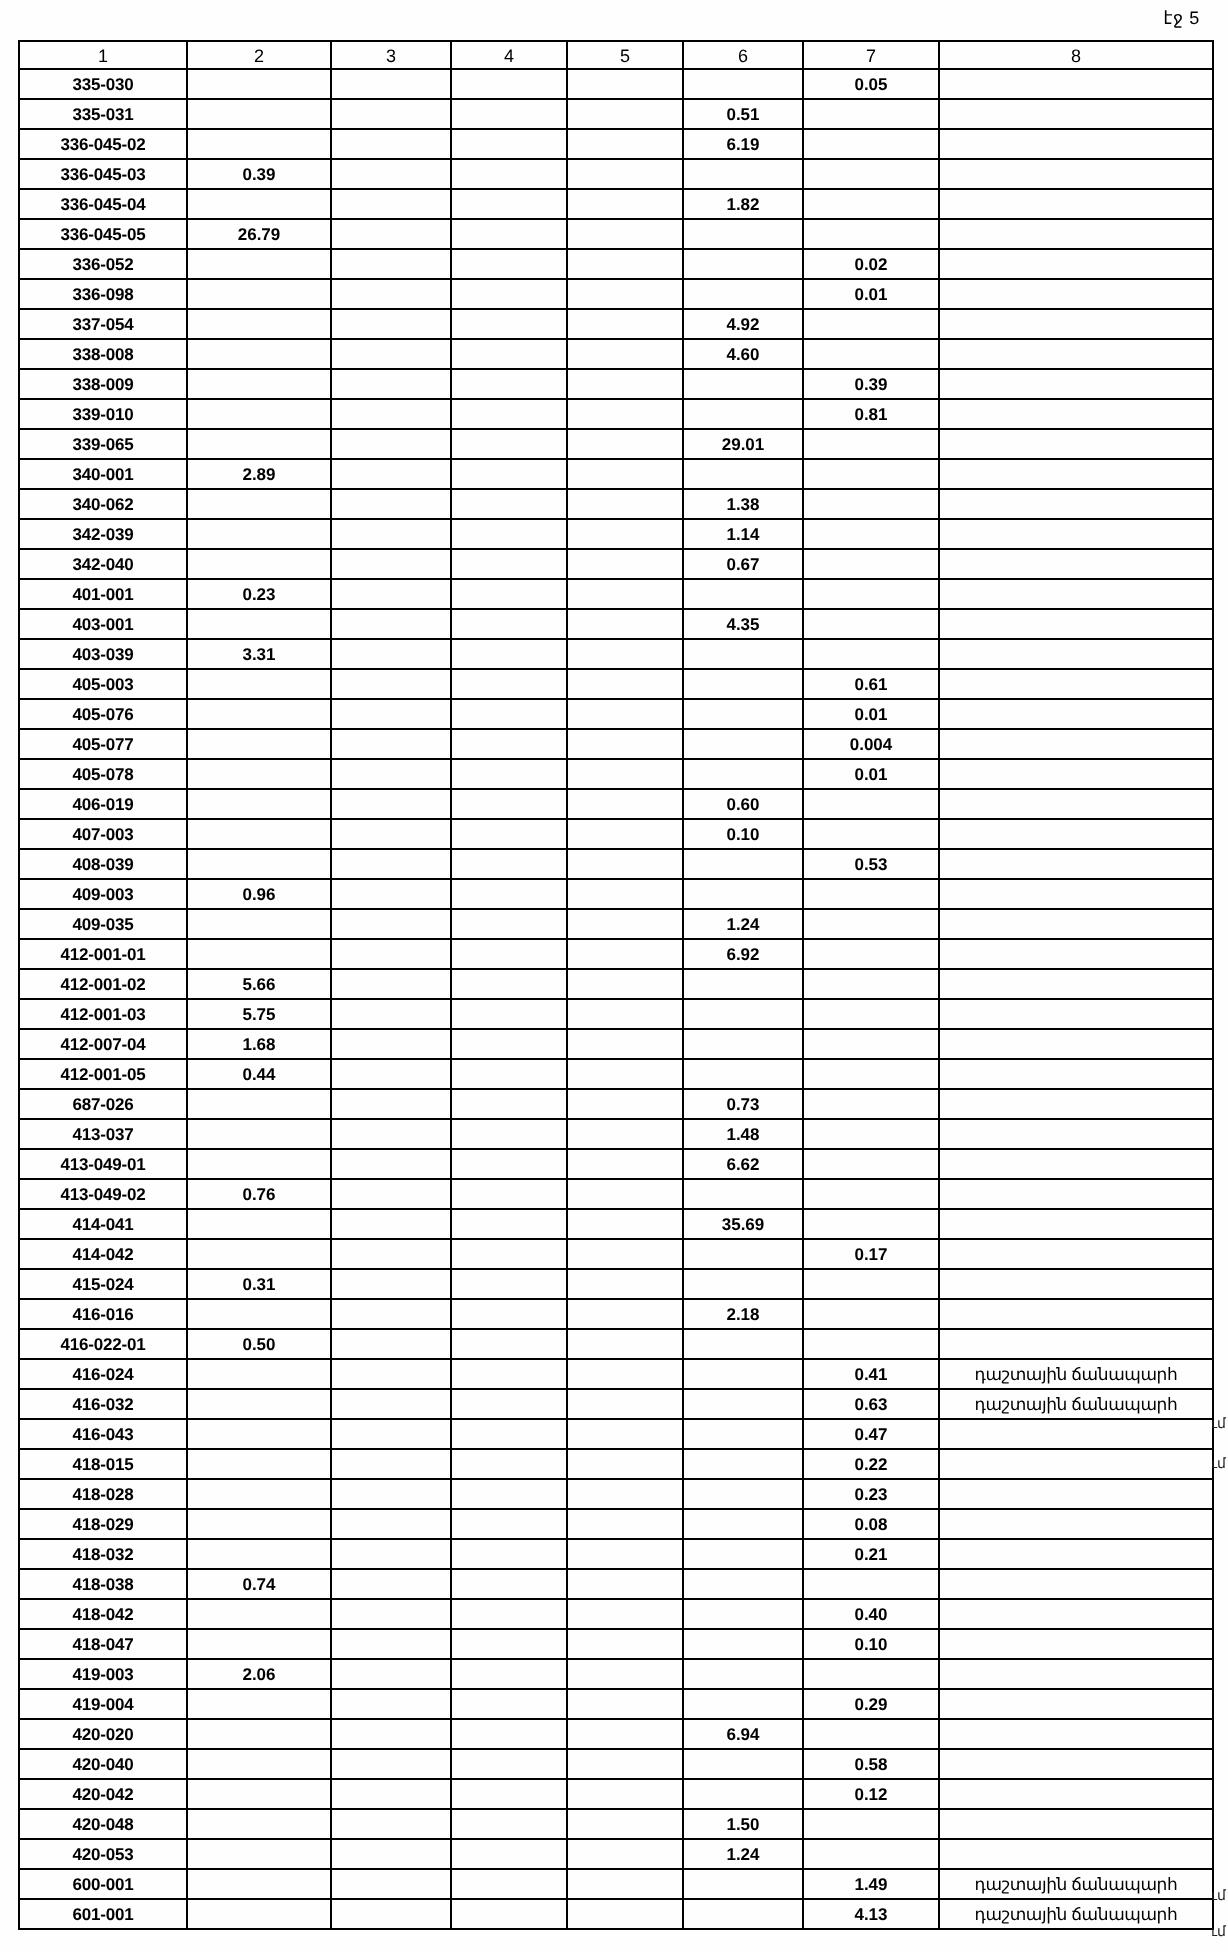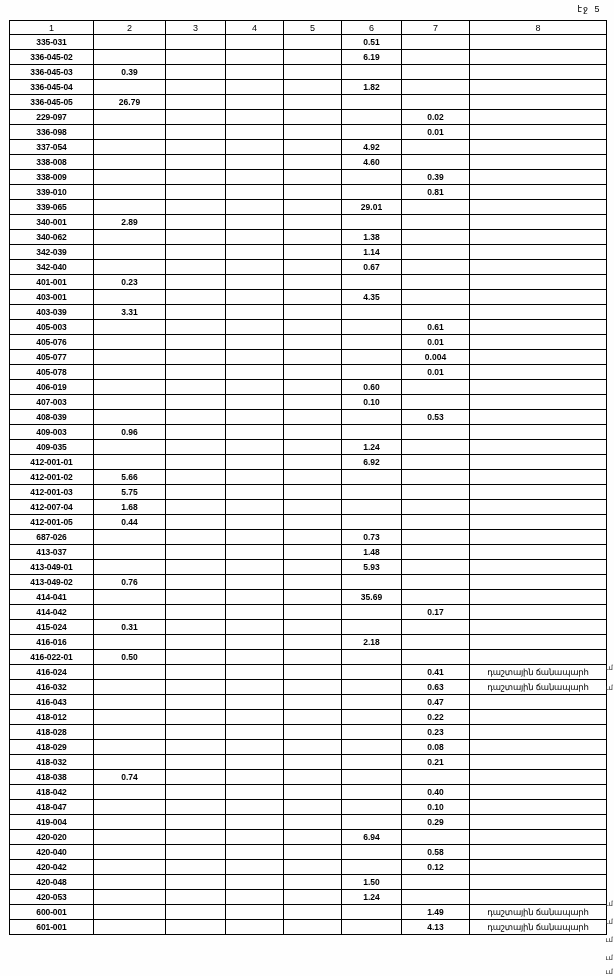--- a/index.html
+++ b/index.html
@@ -19,21 +19,21 @@
     position: relative;
     width: 614px;
     height: 976px;
     background: #fefefe;
   }
   .page-header {
     position: absolute;
     top: 4px;
     right: 14px;
     font-size: 9px;
-    font-family: Liberation Mono, monospace;
+    font-family: Liberation Sans, sans-serif;
     letter-spacing: 0.3px;
   }
   .table-wrap {
     position: absolute;
     top: 20px;
     left: 9px;
     width: 597px;
   }
   table.main {
     border-collapse: collapse;
@@ -88,20 +88,21 @@
     top: 0px;
     width: 9px;
     height: 976px;
   }
   .edge-mark {
     position: absolute;
     right: 1px;
     font-size: 7px;
     font-family: "DejaVu Sans", sans-serif;
     color: #222;
+    margin-top: 44px;
   }
 </style>
 </head>
 <body>
 
 <div class="page">
 
   <div class="page-header">էջ 5</div>
 
   <div class="table-wrap">
@@ -123,20 +124,30 @@
           <th>3</th>
           <th>4</th>
           <th>5</th>
           <th>6</th>
           <th>7</th>
           <th>8</th>
         </tr>
       </thead>
       <tbody id="table-body">
           <tr>
+            <td class="code">335-030</td>
+            <td class="num"></td>
+            <td class="num"></td>
+            <td class="num"></td>
+            <td class="num"></td>
+            <td class="num"></td>
+            <td class="num">0.05</td>
+            <td class="note"></td>
+          </tr>
+          <tr>
             <td class="code">335-031</td>
             <td class="num"></td>
             <td class="num"></td>
             <td class="num"></td>
             <td class="num"></td>
             <td class="num">0.51</td>
             <td class="num"></td>
             <td class="note"></td>
           </tr>
           <tr>
@@ -173,21 +184,21 @@
             <td class="code">336-045-05</td>
             <td class="num">26.79</td>
             <td class="num"></td>
             <td class="num"></td>
             <td class="num"></td>
             <td class="num"></td>
             <td class="num"></td>
             <td class="note"></td>
           </tr>
           <tr>
-            <td class="code">229-097</td>
+            <td class="code">336-052</td>
             <td class="num"></td>
             <td class="num"></td>
             <td class="num"></td>
             <td class="num"></td>
             <td class="num"></td>
             <td class="num">0.02</td>
             <td class="note"></td>
           </tr>
           <tr>
             <td class="code">336-098</td>
@@ -478,21 +489,21 @@
             <td class="num">1.48</td>
             <td class="num"></td>
             <td class="note"></td>
           </tr>
           <tr>
             <td class="code">413-049-01</td>
             <td class="num"></td>
             <td class="num"></td>
             <td class="num"></td>
             <td class="num"></td>
-            <td class="num">5.93</td>
+            <td class="num">6.62</td>
             <td class="num"></td>
             <td class="note"></td>
           </tr>
           <tr>
             <td class="code">413-049-02</td>
             <td class="num">0.76</td>
             <td class="num"></td>
             <td class="num"></td>
             <td class="num"></td>
             <td class="num"></td>
@@ -573,21 +584,21 @@
             <td class="code">416-043</td>
             <td class="num"></td>
             <td class="num"></td>
             <td class="num"></td>
             <td class="num"></td>
             <td class="num"></td>
             <td class="num">0.47</td>
             <td class="note"></td>
           </tr>
           <tr>
-            <td class="code">418-012</td>
+            <td class="code">418-015</td>
             <td class="num"></td>
             <td class="num"></td>
             <td class="num"></td>
             <td class="num"></td>
             <td class="num"></td>
             <td class="num">0.22</td>
             <td class="note"></td>
           </tr>
           <tr>
             <td class="code">418-028</td>
@@ -640,20 +651,30 @@
             <td class="note"></td>
           </tr>
           <tr>
             <td class="code">418-047</td>
             <td class="num"></td>
             <td class="num"></td>
             <td class="num"></td>
             <td class="num"></td>
             <td class="num"></td>
             <td class="num">0.10</td>
+            <td class="note"></td>
+          </tr>
+          <tr>
+            <td class="code">419-003</td>
+            <td class="num">2.06</td>
+            <td class="num"></td>
+            <td class="num"></td>
+            <td class="num"></td>
+            <td class="num"></td>
+            <td class="num"></td>
             <td class="note"></td>
           </tr>
           <tr>
             <td class="code">419-004</td>
             <td class="num"></td>
             <td class="num"></td>
             <td class="num"></td>
             <td class="num"></td>
             <td class="num"></td>
             <td class="num">0.29</td>

